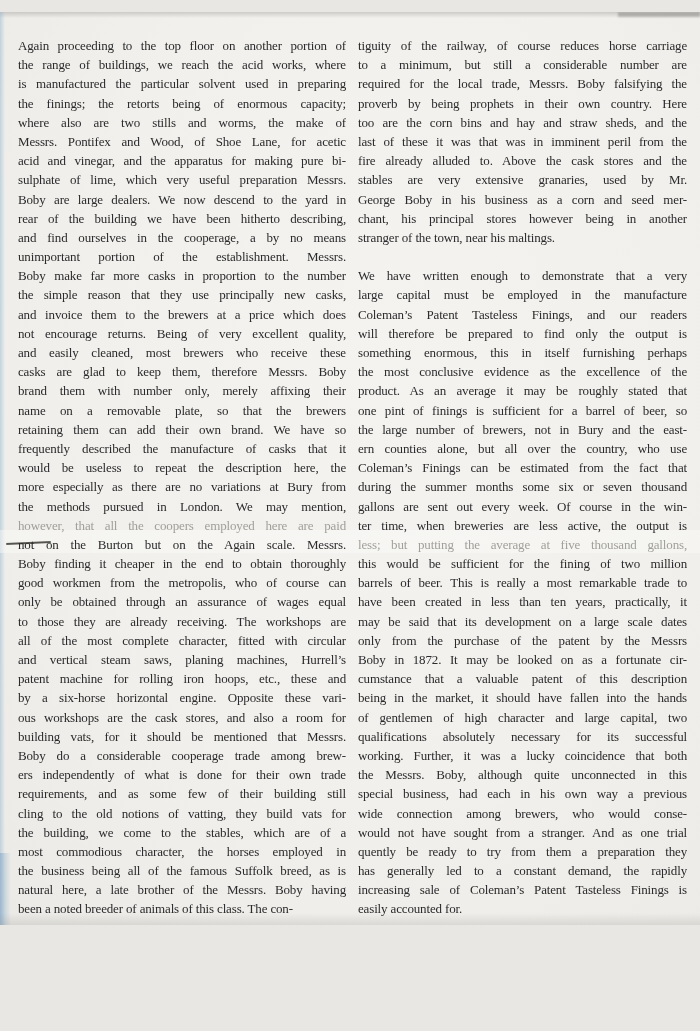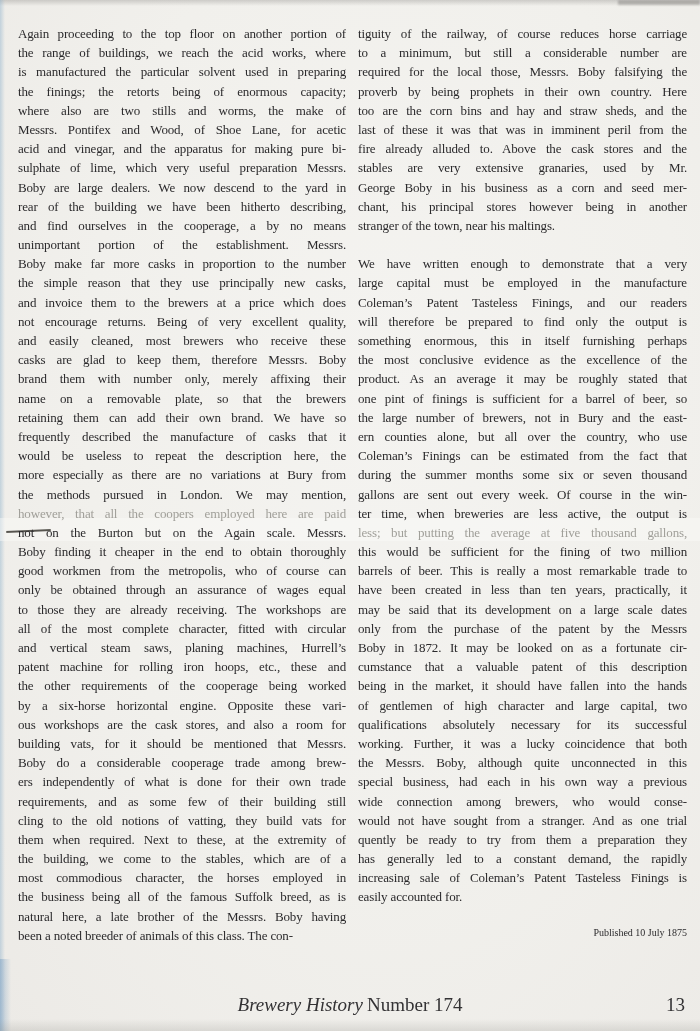--- a/index.html
+++ b/index.html
@@ -2,23 +2,24 @@
 <html><head>
 <meta charset="utf-8">
 <style>
   html,body { margin:0; padding:0; }
   body {
     width:700px; height:1031px;
     font-family:"Liberation Serif", serif;
     background:#e8e7e3;
   }
   .page {
-    position:relative; width:700px; height:1031px; overflow:hidden;
+    position:relative; width:700px; height:913px; overflow:hidden;
     background: radial-gradient(ellipse at 55% 38%, #f4f3f0 0%, #f1f0ec 55%, #eceae6 100%);
     color:#2b2a2c;
+    margin-top:12px;
   }
   .col { position:absolute; top:24px; }
   .col-left  { left:18px;  width:328px; }
   .col-right { left:358px; width:329px; }
   .tline {
     height:19.2px; line-height:19.2px;
     font-size:13px; letter-spacing:-0.15px;
     text-align:justify; overflow:hidden;
   }
   .tline::after { content:""; display:inline-block; width:100%; height:0; vertical-align:top; }
@@ -109,42 +110,40 @@
         <div class="tline">the methods pursued in London. We may mention,</div>
         <div class="tline faded">however, that all the coopers employed here are paid</div>
         <div class="tline">not on the Burton but on the Again scale. Messrs.</div>
         <div class="tline">Boby finding it cheaper in the end to obtain thoroughly</div>
         <div class="tline">good workmen from the metropolis, who of course can</div>
         <div class="tline">only be obtained through an assurance of wages equal</div>
         <div class="tline">to those they are already receiving. The workshops are</div>
         <div class="tline">all of the most complete character, fitted with circular</div>
         <div class="tline">and vertical steam saws, planing machines, Hurrell’s</div>
         <div class="tline">patent machine for rolling iron hoops, etc., these and</div>
-        <div class="tline">the other requirements of the cooperage being worked</div>
         <div class="tline">by a six-horse horizontal engine. Opposite these vari-</div>
         <div class="tline">ous workshops are the cask stores, and also a room for</div>
         <div class="tline">building vats, for it should be mentioned that Messrs.</div>
         <div class="tline">Boby do a considerable cooperage trade among brew-</div>
         <div class="tline">ers independently of what is done for their own trade</div>
         <div class="tline">requirements, and as some few of their building still</div>
         <div class="tline">cling to the old notions of vatting, they build vats for</div>
-        <div class="tline">them when required. Next to these, at the extremity of</div>
         <div class="tline">the building, we come to the stables, which are of a</div>
         <div class="tline">most commodious character, the horses employed in</div>
         <div class="tline">the business being all of the famous Suffolk breed, as is</div>
         <div class="tline">natural here, a late brother of the Messrs. Boby having</div>
         <div class="tline lastline">been a noted breeder of animals of this class. The con-</div>
       </div>
   </div>
 
   <div class="col col-right">
     <div>
         <div class="tline">tiguity of the railway, of course reduces horse carriage</div>
         <div class="tline">to a minimum, but still a considerable number are</div>
-        <div class="tline">required for the local those, Messrs. Boby falsifying the</div>
+        <div class="tline">required for the local trade, Messrs. Boby falsifying the</div>
         <div class="tline">proverb by being prophets in their own country. Here</div>
         <div class="tline">too are the corn bins and hay and straw sheds, and the</div>
         <div class="tline">last of these it was that was in imminent peril from the</div>
         <div class="tline">fire already alluded to. Above the cask stores and the</div>
         <div class="tline">stables are very extensive granaries, used by Mr.</div>
         <div class="tline">George Boby in his business as a corn and seed mer-</div>
         <div class="tline">chant, his principal stores however being in another</div>
         <div class="tline lastline">stranger of the town, near his maltings.</div>
       </div>
     <div class="para2">

